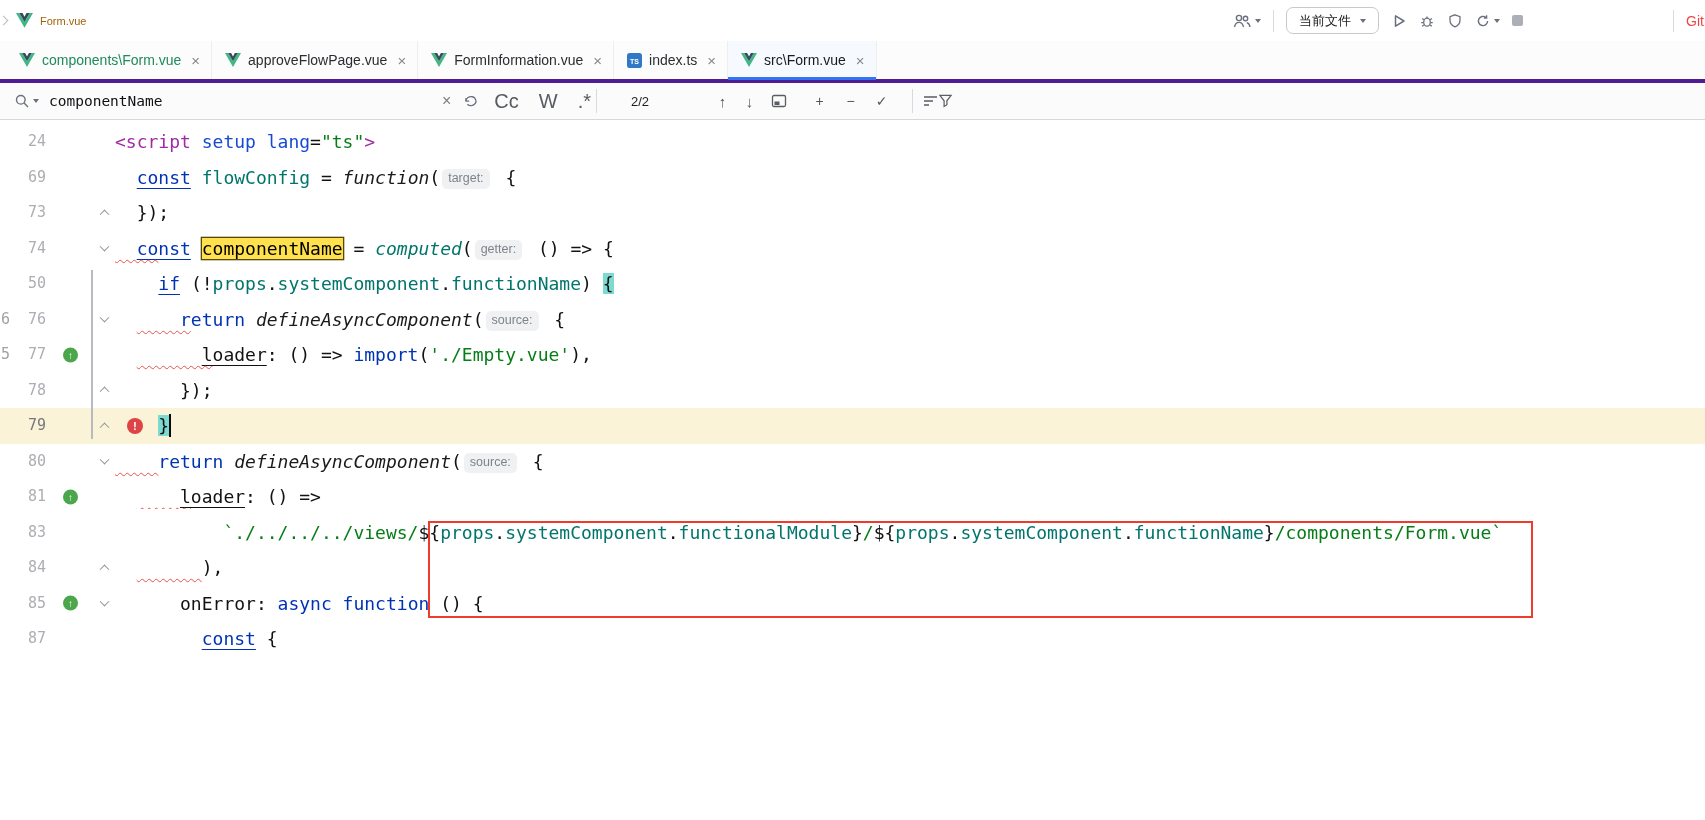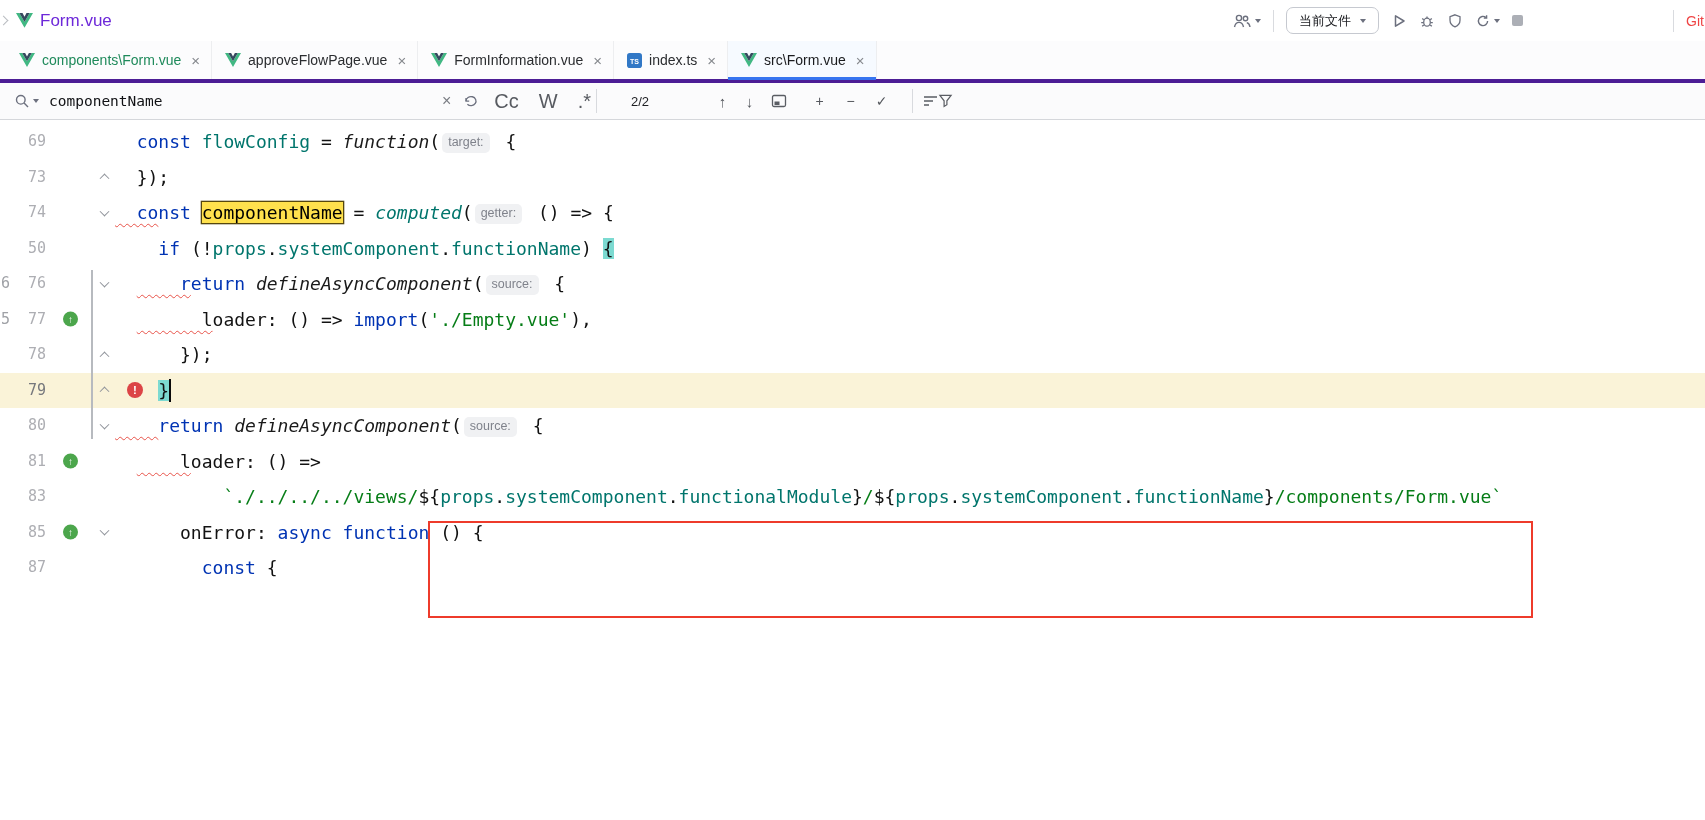--- a/index.html
+++ b/index.html
@@ -5,21 +5,21 @@
   * { box-sizing: border-box; }
   html,body { margin:0; padding:0; width:1705px; height:820px; overflow:hidden; background:#fff;
               font-family:"Liberation Sans", sans-serif; }
   .app { position:relative; width:1705px; height:820px; background:#fff; }
 
   
   .titlebar { height:41px; display:flex; align-items:center; background:#fff; padding-left:3px; }
   .tb-chevron { width:7px; height:7px; border-right:1.8px solid #B9BCC1; border-bottom:1.8px solid #B9BCC1;
                 transform:rotate(-45deg); margin-left:-3px; margin-right:9px; }
   .tb-vue { display:inline-flex; margin-right:7px; }
-  .tb-title { font-size:17px; color:#6d28d9; }
+  .tb-title { font-size:11px; color:#a16207; }
   .tb-right { margin-left:auto; display:flex; align-items:center; gap:12px; }
   .tb-icbtn { display:inline-flex; align-items:center; gap:3px; background:none; border:none; padding:0; }
   .vsep { width:1px; height:22px; background:#D9DBDF; }
   .runcfg { display:inline-flex; align-items:center; gap:9px; height:27px; padding:0 12px;
             border:1px solid #C6C9D0; border-radius:7px; font-size:13px; color:#1B1C20; background:#fff; }
   .tri { width:0; height:0; border-left:3.5px solid transparent; border-right:3.5px solid transparent;
          border-top:4.2px solid #6C707E; display:inline-block; }
   .stop-sq { width:11px; height:11px; background:#ACAFB6; border-radius:2px; display:inline-block; }
   .tb-git { font-size:14px; color:#ef4444; width:19px; overflow:hidden; white-space:nowrap; }
 
@@ -68,21 +68,21 @@
   .tok { white-space:pre; }
   .pl   { color:#121212; }
   .kw   { color:#0033B3; }
   .tag  { color:#A12BA5; }
   .attr { color:#174AD4; }
   .str  { color:#067D17; }
   .var  { color:#00756C; }
   .fld  { color:#871094; }
   .fn   { font-style:italic; color:#1A1A1A; }
   .fnt  { font-style:italic; color:#00756C; }
-  .u    { text-underline-offset:3.5px; text-decoration-thickness:1.2px; }
+  .u    { text-decoration:underline; text-underline-offset:3.5px; text-decoration-thickness:1.2px; }
   .srch { background:#FFE14D; box-shadow:0 0 0 1.3px #55470E; color:#000; }
   .brace{ background:#7CDAD1; }
   .inlay { display:inline-block; font-family:"Liberation Sans",sans-serif; font-size:12.5px; line-height:17px;
            color:#7F828B; background:#F0F1F3; border-radius:5px; padding:1px 6px 2px; margin:0 5px 0 2px;
            vertical-align:2px; }
   .caret { display:inline-block; width:2px; height:23px; background:#0A0A0A; vertical-align:-5px; }
   .sqg { position:absolute; top:0; line-height:35.5px; color:transparent;
          text-decoration:underline wavy #E8534A; text-decoration-thickness:1.3px; text-underline-offset:4px;
          pointer-events:none; }
   .err-ic { position:absolute; left:127px; top:50%; transform:translateY(-50%); width:16px; height:16px;
@@ -250,20 +250,26 @@
           <path d="M1.5 1.5h12L9 7.3v4.2l-3 1.8V7.3z" fill="none" stroke="#5A5D63" stroke-width="1.3"></path>
         </svg>
     </span>
   </div>
 
   <div class="editor">
     <div class="range-line"></div>
     <div>
         <div class="line">
           <div class="gutter">
+            <span class="lnum">24</span>
+          </div>
+          <div class="code"><span class="tok tag">&lt;script</span><span class="tok pl"> </span><span class="tok attr">setup</span><span class="tok pl"> </span><span class="tok attr">lang</span><span class="tok pl">=</span><span class="tok str">"ts"</span><span class="tok tag">&gt;</span></div>
+        </div>
+        <div class="line">
+          <div class="gutter">
             <span class="lnum">69</span>
           </div>
           <div class="code"><span class="tok pl">  </span><span class="tok kw u">const</span><span class="tok pl"> </span><span class="tok var">flowConfig</span><span class="tok pl"> = </span><span class="tok fn">function</span><span class="tok pl">(</span><span class="inlay">target:</span><span class="tok pl"> {</span></div>
         </div>
         <div class="line">
           <div class="gutter">
             <span class="lnum">73</span>
             <span class="chev chev-up"></span>
           </div>
           <div class="code"><span class="tok pl">  });</span></div>
@@ -327,20 +333,27 @@
           <div class="code"><span class="tok pl">      </span><span class="tok u">loader</span><span class="tok pl">: () =&gt;</span><span class="sqg" style="left: 2ch;">&nbsp;&nbsp;&nbsp;&nbsp;&nbsp;</span></div>
         </div>
         <div class="line">
           <div class="gutter">
             <span class="lnum">83</span>
           </div>
           <div class="code"><span class="tok pl">          </span><span class="tok str">`./../../../views/</span><span class="tok pl">${</span><span class="tok var">props</span><span class="tok pl">.</span><span class="tok var">systemComponent</span><span class="tok pl">.</span><span class="tok var">functionalModule</span><span class="tok pl">}</span><span class="tok str">/</span><span class="tok pl">${</span><span class="tok var">props</span><span class="tok pl">.</span><span class="tok var">systemComponent</span><span class="tok pl">.</span><span class="tok var">functionName</span><span class="tok pl">}</span><span class="tok str">/components/Form.vue`</span></div>
         </div>
         <div class="line">
           <div class="gutter">
+            <span class="lnum">84</span>
+            <span class="chev chev-up"></span>
+          </div>
+          <div class="code"><span class="tok pl">        ),</span><span class="sqg" style="left: 2ch;">&nbsp;&nbsp;&nbsp;&nbsp;&nbsp;&nbsp;</span></div>
+        </div>
+        <div class="line">
+          <div class="gutter">
             <span class="lnum">85</span>
             <span class="green-ic">↑</span>
             <span class="chev chev-down"></span>
           </div>
           <div class="code"><span class="tok pl">      </span><span class="tok pl">onError</span><span class="tok pl">: </span><span class="tok kw">async</span><span class="tok pl"> </span><span class="tok kw">function</span><span class="tok pl"> () {</span></div>
         </div>
         <div class="line">
           <div class="gutter">
             <span class="lnum">87</span>
           </div>

